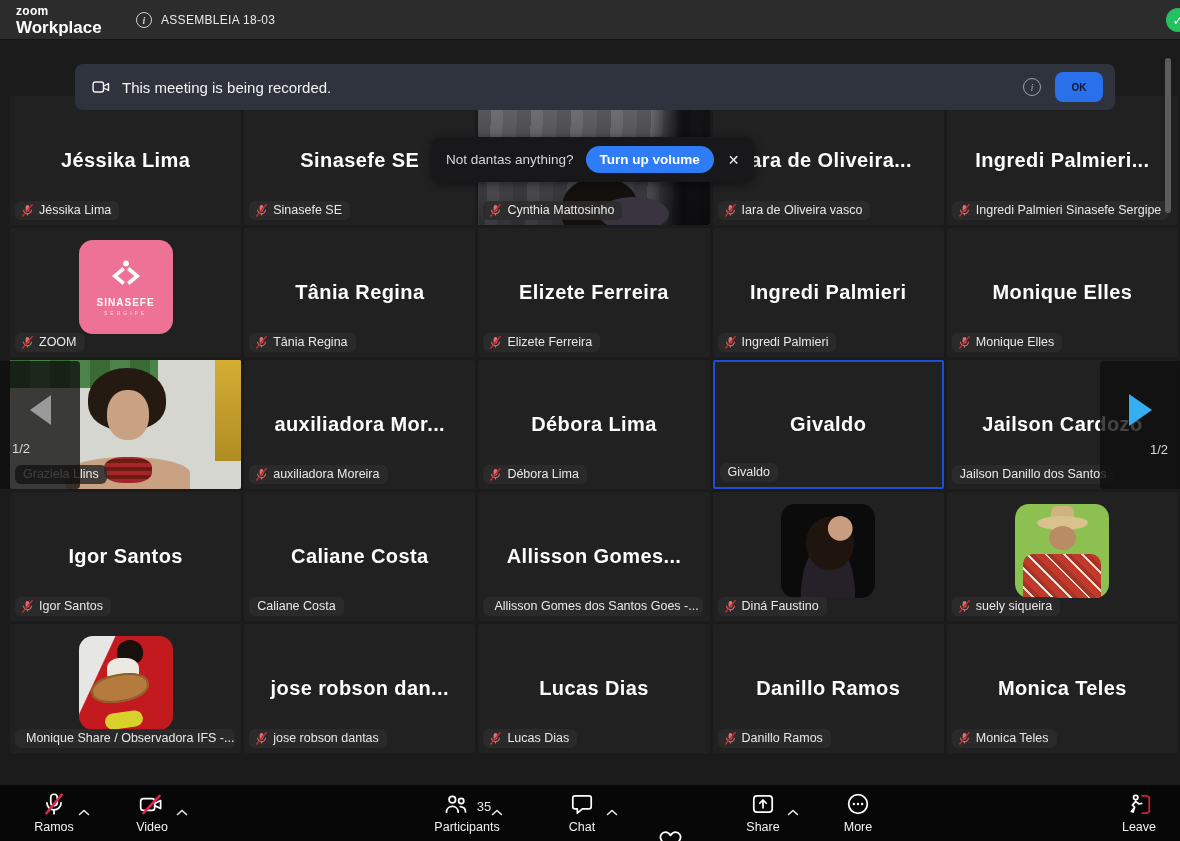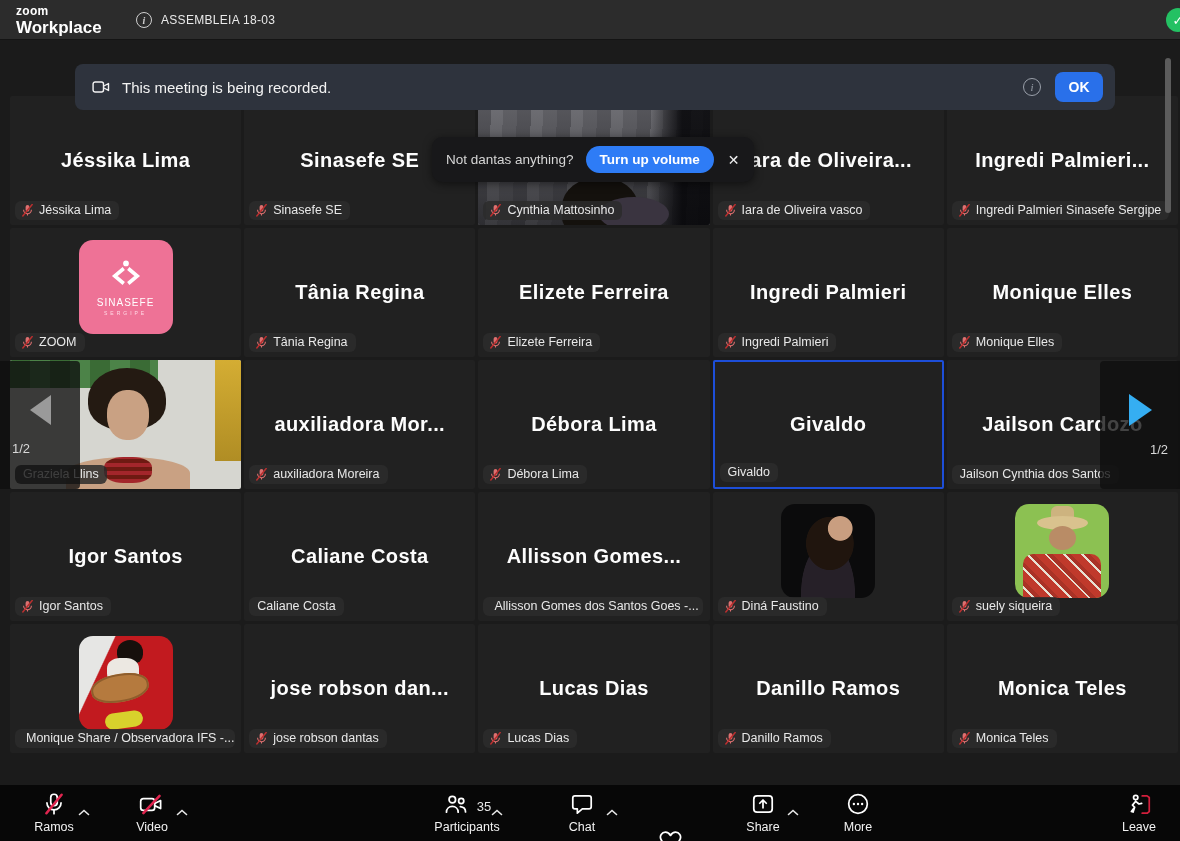--- a/index.html
+++ b/index.html
@@ -16,40 +16,40 @@
   .logo .l1 { font-size:12px; font-weight:700; letter-spacing:.3px; }
   .logo .l2 { font-size:17px; font-weight:700; margin-top:2px; }
   .meeting-info { position:absolute; left:136px; top:0; height:40px; display:flex; align-items:center; gap:9px; }
   .info-circle { width:16px; height:16px; border:1.5px solid #cfcfcf; border-radius:50%; display:flex; align-items:center; justify-content:center; font-size:10px; color:#cfcfcf; font-weight:700; font-family:"Liberation Serif", serif; font-style:italic; }
   .meeting-title { font-size:12px; color:#eaeaea; letter-spacing:.3px; }
   .shield { position:absolute; right:-10px; top:8px; width:24px; height:24px; background:#24c163; border-radius:50%; display:flex; align-items:center; justify-content:center; font-size:13px; color:#fff; }
   
   .rec-banner { position:absolute; left:75px; top:64px; width:1040px; height:46px; background:#2e333d; border-radius:8px; display:flex; align-items:center; padding:0 12px 0 16px; z-index:50; }
   .rec-banner .txt { font-size:15px; color:#f2f2f2; margin-left:11px; flex:1; }
   .rec-info { width:18px; height:18px; border:1.5px solid #9aa0aa; border-radius:50%; color:#9aa0aa; font-size:11px; display:flex; align-items:center; justify-content:center; font-family:"Liberation Serif", serif; font-style:italic; margin-right:14px; }
-  .ok-btn { width:48px; height:30px; background:#2970ea; border:none; border-radius:8px; color:#ffffff; font-size:14px; font-weight:700; cursor:pointer; font-family:inherit; }
+  .ok-btn { width:48px; height:30px; background:#2970ea; border:none; border-radius:8px; color:#0f172a; font-size:10px; font-weight:700; cursor:pointer; font-family:inherit; }
   
   .toast { position:absolute; left:432px; top:137px; height:45px; background:#18181a; border-radius:10px; display:flex; align-items:center; padding:0 14px; z-index:40; box-shadow:0 2px 8px rgba(0,0,0,.5); }
   .toast .q { font-size:13.5px; color:#d6d6d6; }
   .toast .vol-btn { margin-left:12px; background:#2e7cf6; border:none; border-radius:15px; color:#fff; font-weight:700; font-size:13.5px; padding:6px 14px; cursor:pointer; font-family:inherit; }
   .toast .close { margin-left:14px; color:#efefef; font-size:14px; cursor:pointer; }
   
   .scroll-thumb { position:absolute; right:9px; top:58px; width:6px; height:155px; background:#5c5c5c; border-radius:3px; z-index:60; }
   
   .grid { position:absolute; left:10px; top:96px; width:1168px; display:grid; grid-template-columns:repeat(5,1fr); grid-auto-rows:129px; gap:3px; z-index:1; }
   .tile { position:relative; background:#212121; border-radius:2px; overflow:hidden; }
   .tile.active { border:2px solid #1d4ed8; }
   .center-name { position:absolute; inset:0; display:flex; align-items:center; justify-content:center; font-size:20px; font-weight:700; color:#fdfdfd; letter-spacing:.4px; text-align:center; padding:0 6px; }
   .name-label { position:absolute; left:5px; bottom:5px; max-width:95%; display:flex; align-items:center; gap:5px; background:rgba(44,44,44,.85); border-radius:6px; padding:2px 8px 3px 6px; font-size:12.5px; color:#e8e8e8; white-space:nowrap; overflow:hidden; z-index:5; }
   .name-label.no-mic { padding-left:8px; }
   
   .av { position:absolute; left:50%; top:46%; transform:translate(-50%,-50%); width:94px; height:94px; border-radius:14px; overflow:hidden; }
   .av-sinasefe { background:#ee7296; display:flex; flex-direction:column; align-items:center; justify-content:center; }
   .av-sinasefe .glyph { margin-bottom:4px; }
-  .av-sinasefe .t1 { font-size:10px; font-weight:400; letter-spacing:1px; color:#fff; }
+  .av-sinasefe .t1 { font-size:10px; font-weight:700; letter-spacing:1px; color:#fff; }
   .av-sinasefe .t2 { font-size:5px; letter-spacing:3px; color:#ffd9e4; margin-top:2px; }
   .av-dina { background:
       radial-gradient(circle at 63% 26%, #c99e80 0 13%, rgba(0,0,0,0) 14%),
       radial-gradient(ellipse at 52% 42%, #20150e 0 34%, rgba(0,0,0,0) 35%),
       radial-gradient(ellipse at 50% 95%, #262028 0 40%, rgba(0,0,0,0) 41%),
       #0b0b0c; }
   .av-suely { background:#8cc152; }
   .av-suely .face { position:absolute; top:22px; left:34px; width:27px; height:24px; background:#b98c66; border-radius:50%; }
   .av-suely .hat { position:absolute; top:12px; left:22px; width:51px; height:14px; background:#d9c28e; border-radius:50%; }
   .av-suely .hat-top { position:absolute; top:2px; left:36px; width:23px; height:14px; background:#cdb37f; border-radius:6px 6px 0 0; }
@@ -298,21 +298,21 @@
     </div>
     <div class="tile active">
       <div class="center-name">Givaldo</div>
       <div class="name-label no-mic">
         <span>Givaldo</span>
       </div>
     </div>
     <div class="tile">
       <div class="center-name">Jailson Cardozo</div>
       <div class="name-label no-mic">
-        <span>Jailson Cynthia dos Santos</span>
+        <span>Jailson Danillo dos Santos</span>
       </div>
     </div>
     <div class="tile">
       <div class="center-name">Igor Santos</div>
       <div class="name-label">
         <svg width="13" height="13" viewBox="0 0 13 13">
           <rect x="4.6" y="1" width="3.8" height="6.6" rx="1.9" fill="#dd7070"></rect>
           <path d="M2.6 5.8a3.9 3.9 0 0 0 7.8 0" fill="none" stroke="#dd7070" stroke-width="1.1"></path>
           <line x1="6.5" y1="9.8" x2="6.5" y2="11.6" stroke="#dd7070" stroke-width="1.1"></line>
           <line x1="11.2" y1="0.6" x2="1.8" y2="12" stroke="#b92f2f" stroke-width="1.5" stroke-linecap="round"></line>

